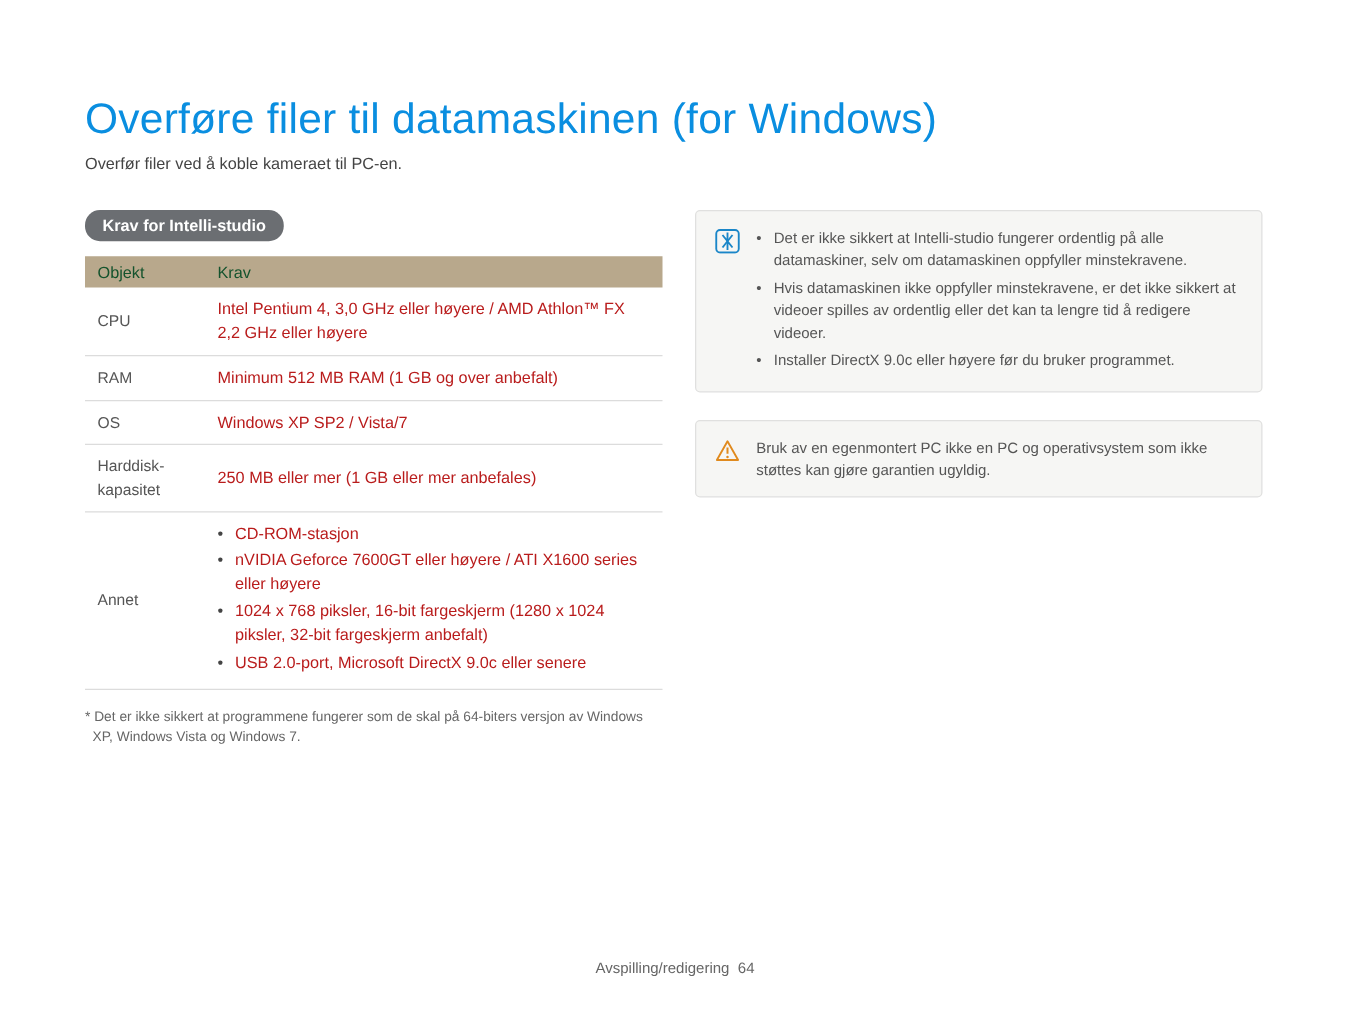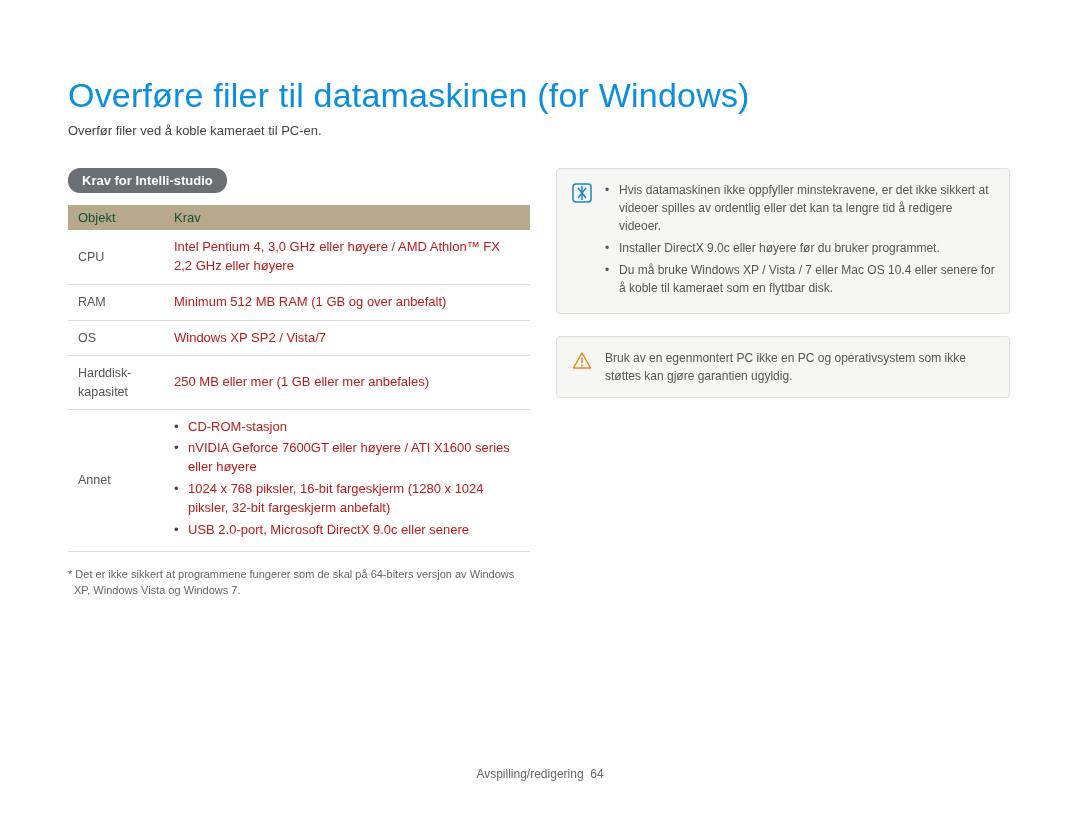--- a/index.html
+++ b/index.html
@@ -195,23 +195,23 @@
 
       <div class="notice-box">
         <div class="icon-wrap">
           <svg width="20" height="20" viewBox="0 0 20 20">
             <rect x="1" y="1" width="18" height="18" rx="3" ry="3" fill="none" stroke="#1a86c8" stroke-width="1.5"></rect>
             <path d="M6 5 L14 15 M10 3 L10 17" stroke="#1a86c8" stroke-width="1.5" fill="none"></path>
             <line x1="6" y1="15" x2="14" y2="5" stroke="#1a86c8" stroke-width="1.5"></line>
           </svg>
         </div>
         <ul>
+          <li>Det er ikke sikkert at Intelli-studio fungerer ordentlig på alle datamaskiner, selv om datamaskinen oppfyller minstekravene.</li>
           <li>Hvis datamaskinen ikke oppfyller minstekravene, er det ikke sikkert at videoer spilles av ordentlig eller det kan ta lengre tid å redigere videoer.</li>
           <li>Installer DirectX 9.0c eller høyere før du bruker programmet.</li>
-          <li>Du må bruke Windows XP / Vista / 7 eller Mac OS 10.4 eller senere for å koble til kameraet som en flyttbar disk.</li>
         </ul>
       </div>
 
       <div class="notice-box">
         <div class="icon-wrap">
           <svg width="20" height="20" viewBox="0 0 20 20">
             <polygon points="10,2 18.5,17 1.5,17" fill="none" stroke="#e08a1e" stroke-width="1.5" stroke-linejoin="round"></polygon>
             <line x1="10" y1="7" x2="10" y2="12" stroke="#e08a1e" stroke-width="1.6"></line>
             <circle cx="10" cy="14.5" r="1" fill="#e08a1e"></circle>
           </svg>

